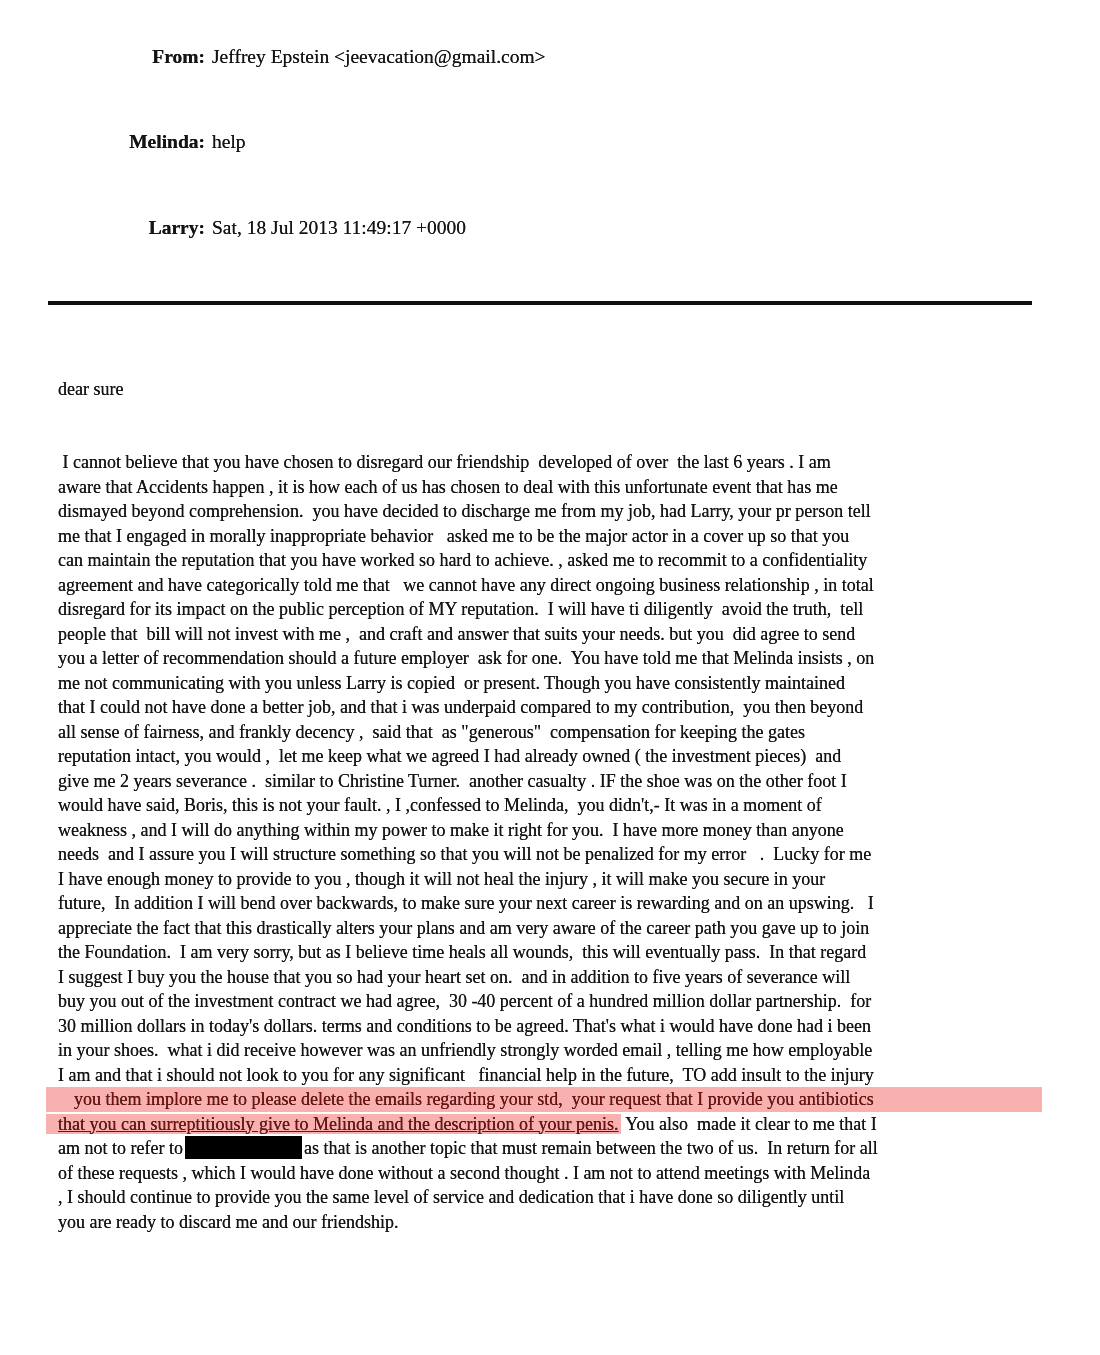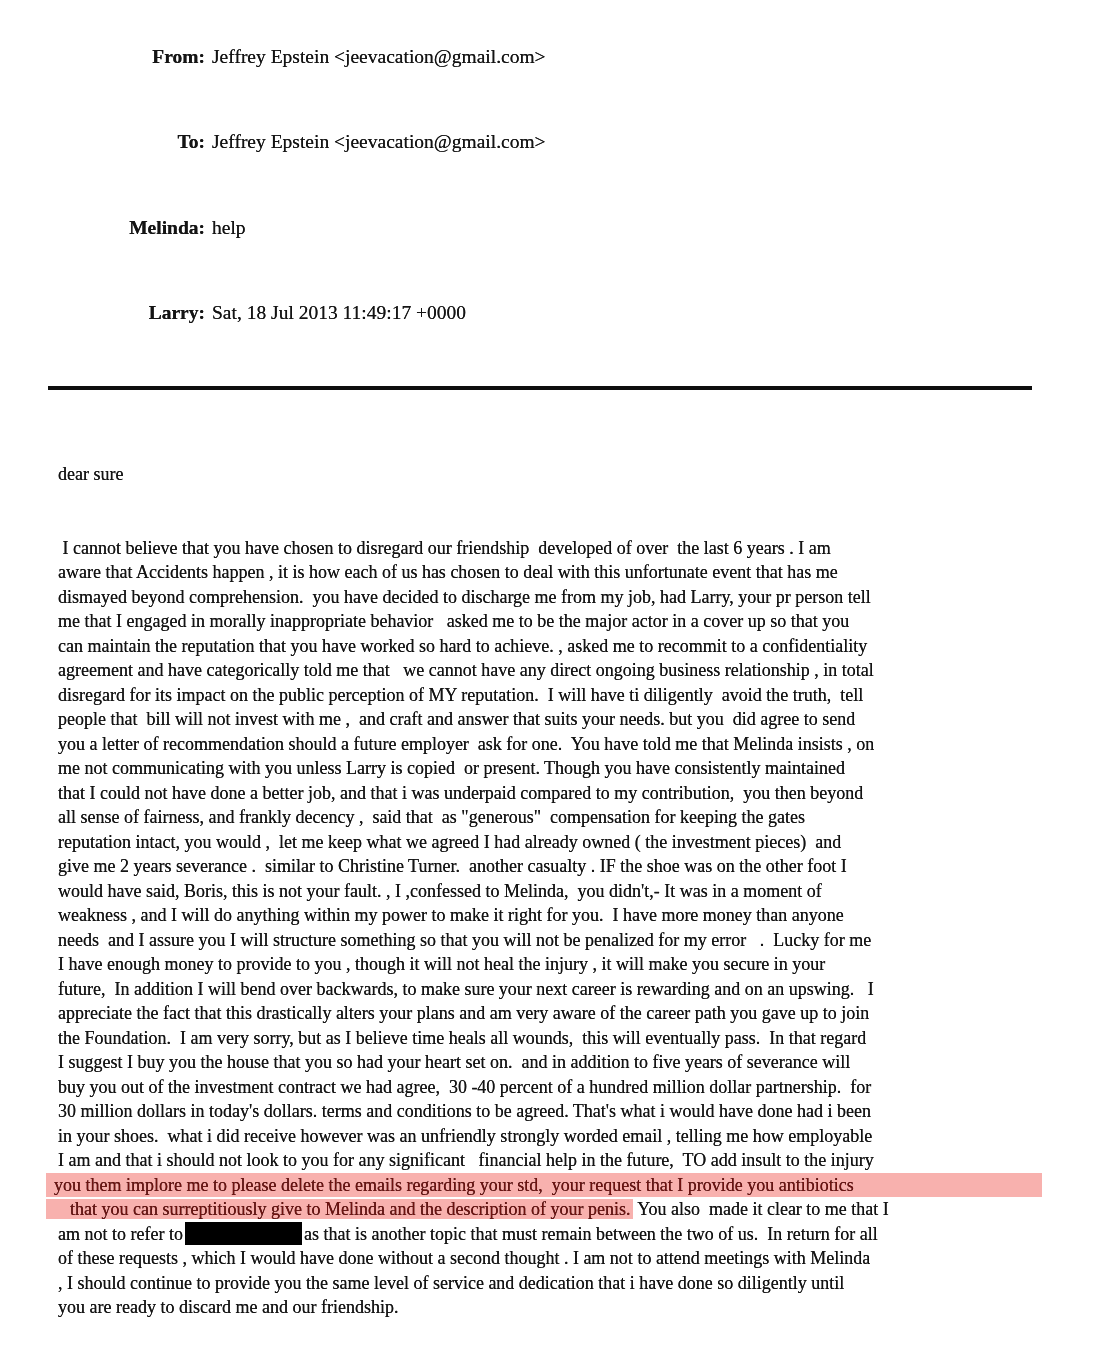--- a/index.html
+++ b/index.html
@@ -21,49 +21,46 @@
   .hvalue { font-weight: normal; }
 
   .rule { margin: 30px 0 0 -10px; width: 984px; height: 4px; background: #0e0e0e; }
 
   
   .bodytext { margin-top: 23px; font-size: 18px; line-height: 24.5px; white-space: pre; }
   .bline { min-height: 24.5px; }
   .fullhl {
     background: var(--hl-bg, #f8b1ae);
     color: var(--hl-fg, #701210);
-    margin-left: -12px; padding-left: 8px;
+    margin-left: -12px; padding-left: 28px;
   }
   .h {
     background: var(--hl-bg, #f8b1ae);
     color: var(--hl-fg, #701210);
-    margin-left: -12px; padding-left: 24px; padding-right: 3px;
+    margin-left: -12px; padding-left: 12px; padding-right: 3px; text-decoration: underline;
   }
   .r {
     display: inline-block;
     width: 117px; height: 23px;
     background: #000000;
     vertical-align: -5px;
     margin: 0 2px;
   }
 </style>
 </head>
 <body>
 
 <div class="page">
   <div class="content">
 
     <div class="header">
       <div class="hrow">
         <span class="hlabel">From:</span><span class="hvalue">Jeffrey Epstein &lt;jeevacation@gmail.com&gt;</span>
       </div>
       <div class="hrow">
-        <span class="hlabel">To:</span><span class="hvalue">Jeffrey Epstein &lt;jeevacation@gmail.com&gt;</span>
-      </div>
-      <div class="hrow">
         <span class="hlabel">Melinda:</span><span class="hvalue">help</span>
       </div>
       <div class="hrow">
         <span class="hlabel">Larry:</span><span class="hvalue">Sat, 18 Jul 2013 11:49:17 +0000</span>
       </div>
     </div>
 
     <div class="rule"></div>
 
     <div class="bodytext">

